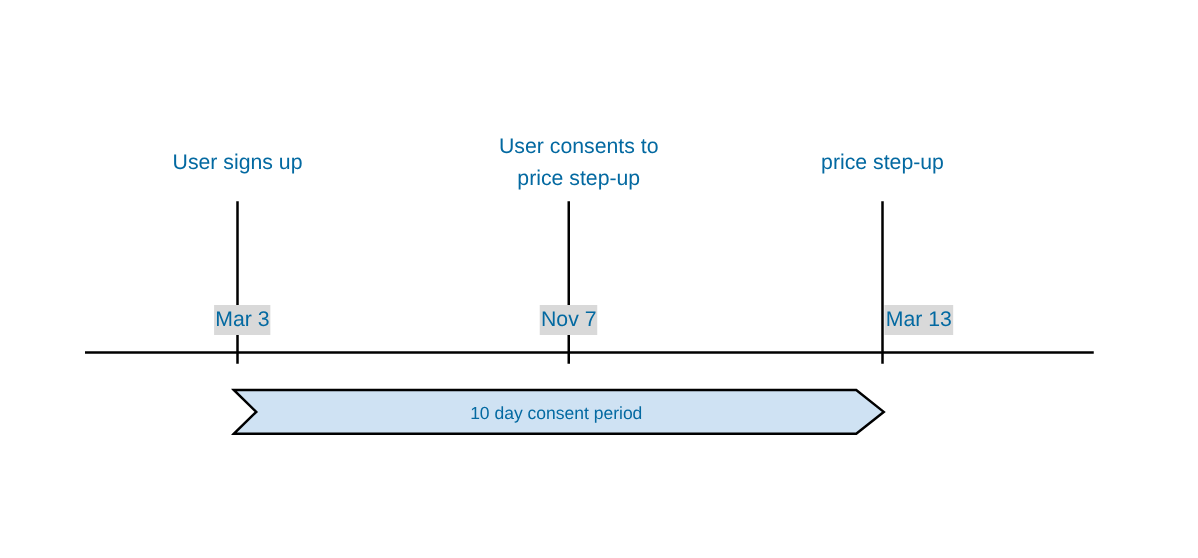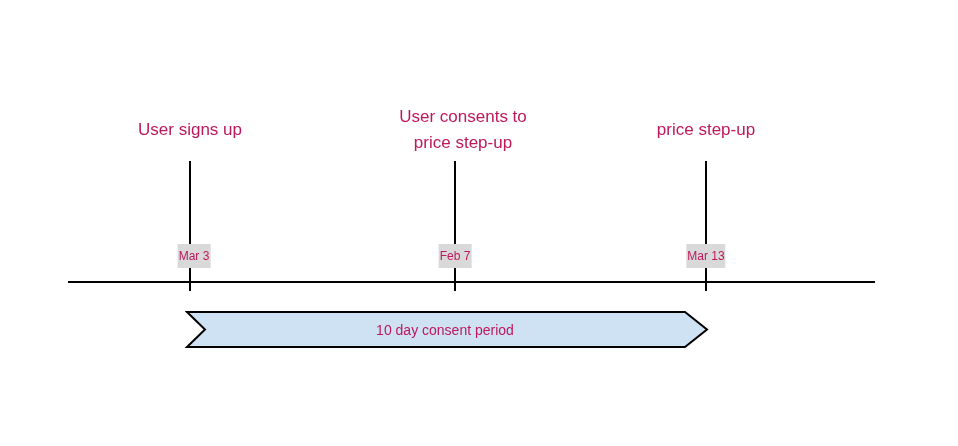--- a/index.html
+++ b/index.html
@@ -6,21 +6,21 @@
     margin: 0;
     padding: 0;
     background: #ffffff;
   }
   .canvas {
     position: relative;
     width: 958px;
     height: 446px;
     background: #ffffff;
     font-family: "Liberation Sans", sans-serif;
-    color: #be185d;
+    color: #0369a1;
     overflow: hidden;
   }
   .baseline {
     position: absolute;
     left: 68px;
     top: 281px;
     width: 807px;
     height: 2px;
     background: #000000;
   }
@@ -47,21 +47,21 @@
     background: #000000;
     transform: translateX(-50%);
     z-index: 1;
   }
   .date-chip {
     position: absolute;
     top: 244px;
     transform: translateX(-50%);
     background: #d9d9d9;
     padding: 1px 1px;
-    font-size: 12px;
+    font-size: 17px;
     line-height: 22px;
     white-space: nowrap;
     z-index: 2;
   }
   .ribbon-svg {
     position: absolute;
     left: 185px;
     top: 310px;
     width: 526px;
     height: 40px;
@@ -91,26 +91,26 @@
     <div></div>
   </div>
   <div class="tick" style="left:190px"></div>
   <div class="date-chip" style="left:194px">Mar 3</div>
 
   <div class="event-label" style="left:463px">
     <div>User consents to</div>
     <div>price step-up</div>
   </div>
   <div class="tick" style="left:455px"></div>
-  <div class="date-chip" style="left:455px">Feb 7</div>
+  <div class="date-chip" style="left:455px">Nov 7</div>
 
   <div class="event-label" style="left:706px">
     <div>price step-up</div>
   </div>
   <div class="tick" style="left:706px"></div>
-  <div class="date-chip" style="left:706px">Mar 13</div>
+  <div class="date-chip" style="left:735px">Mar 13</div>
 
   <svg class="ribbon-svg" viewBox="0 0 526 40" xmlns="http://www.w3.org/2000/svg">
     <polygon points="2,2 500,2 522,19.5 500,37 2,37 20,19.5" stroke="#000000" stroke-width="2" stroke-linejoin="miter" fill="#cfe2f3"></polygon>
   </svg>
   <div class="ribbon-text">10 day consent period</div>
 
 </div>
 
 </body></html>

